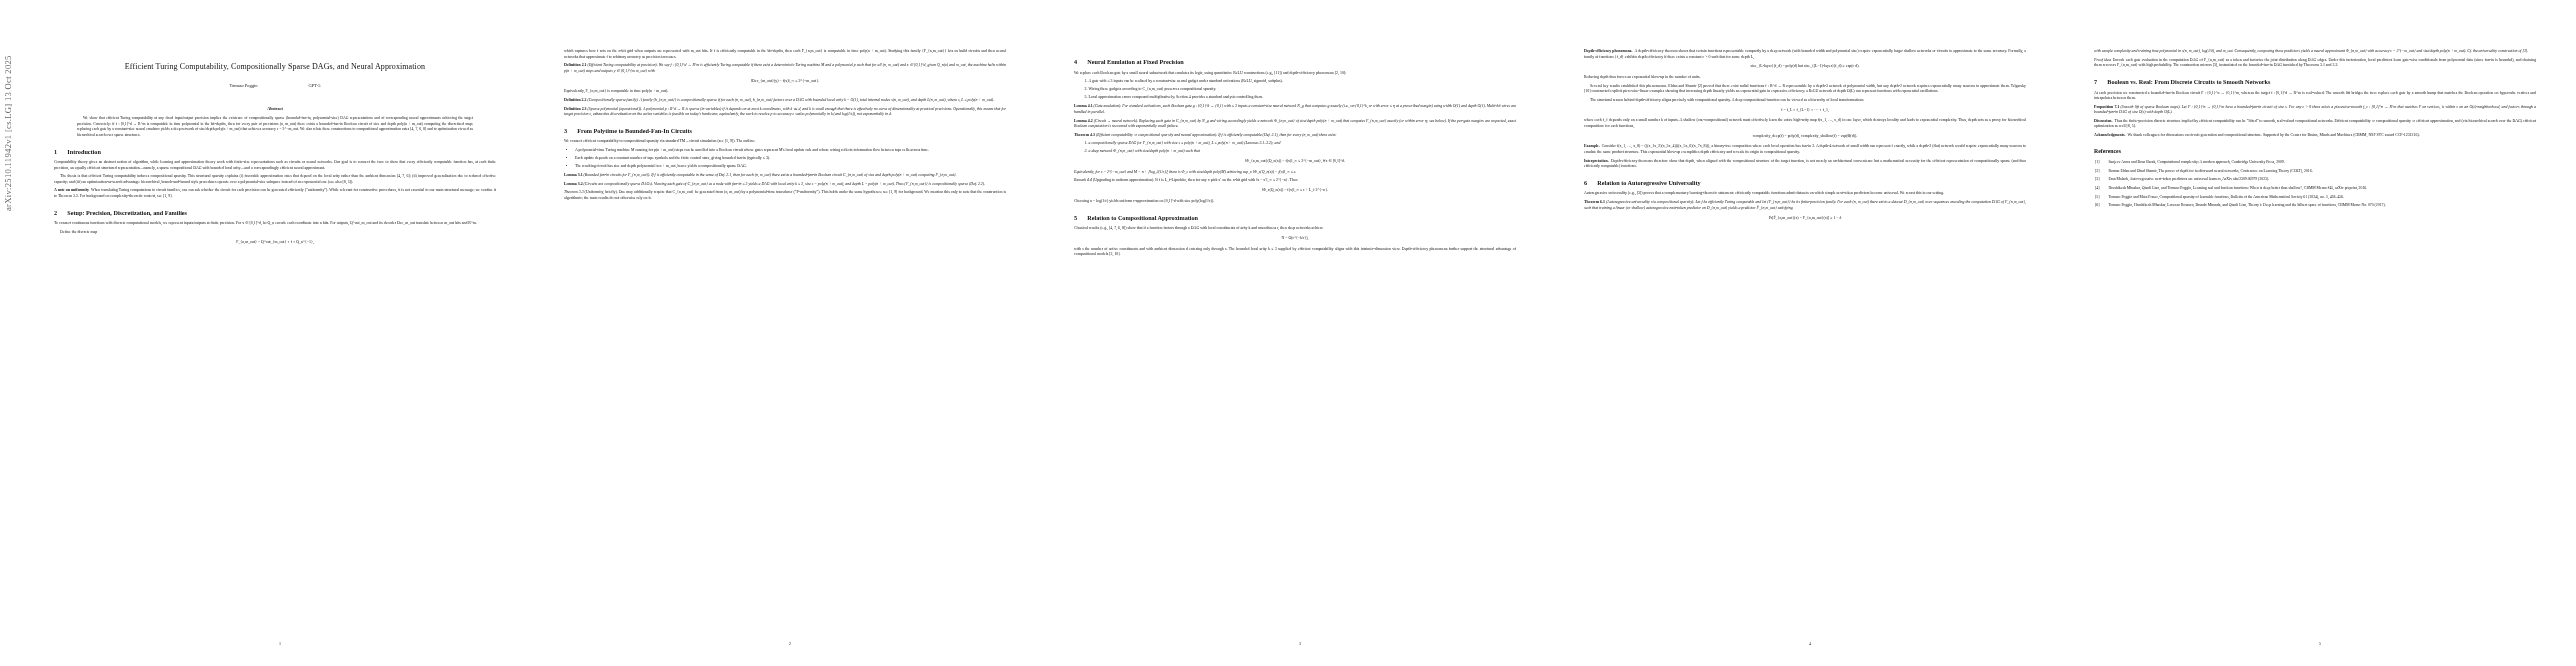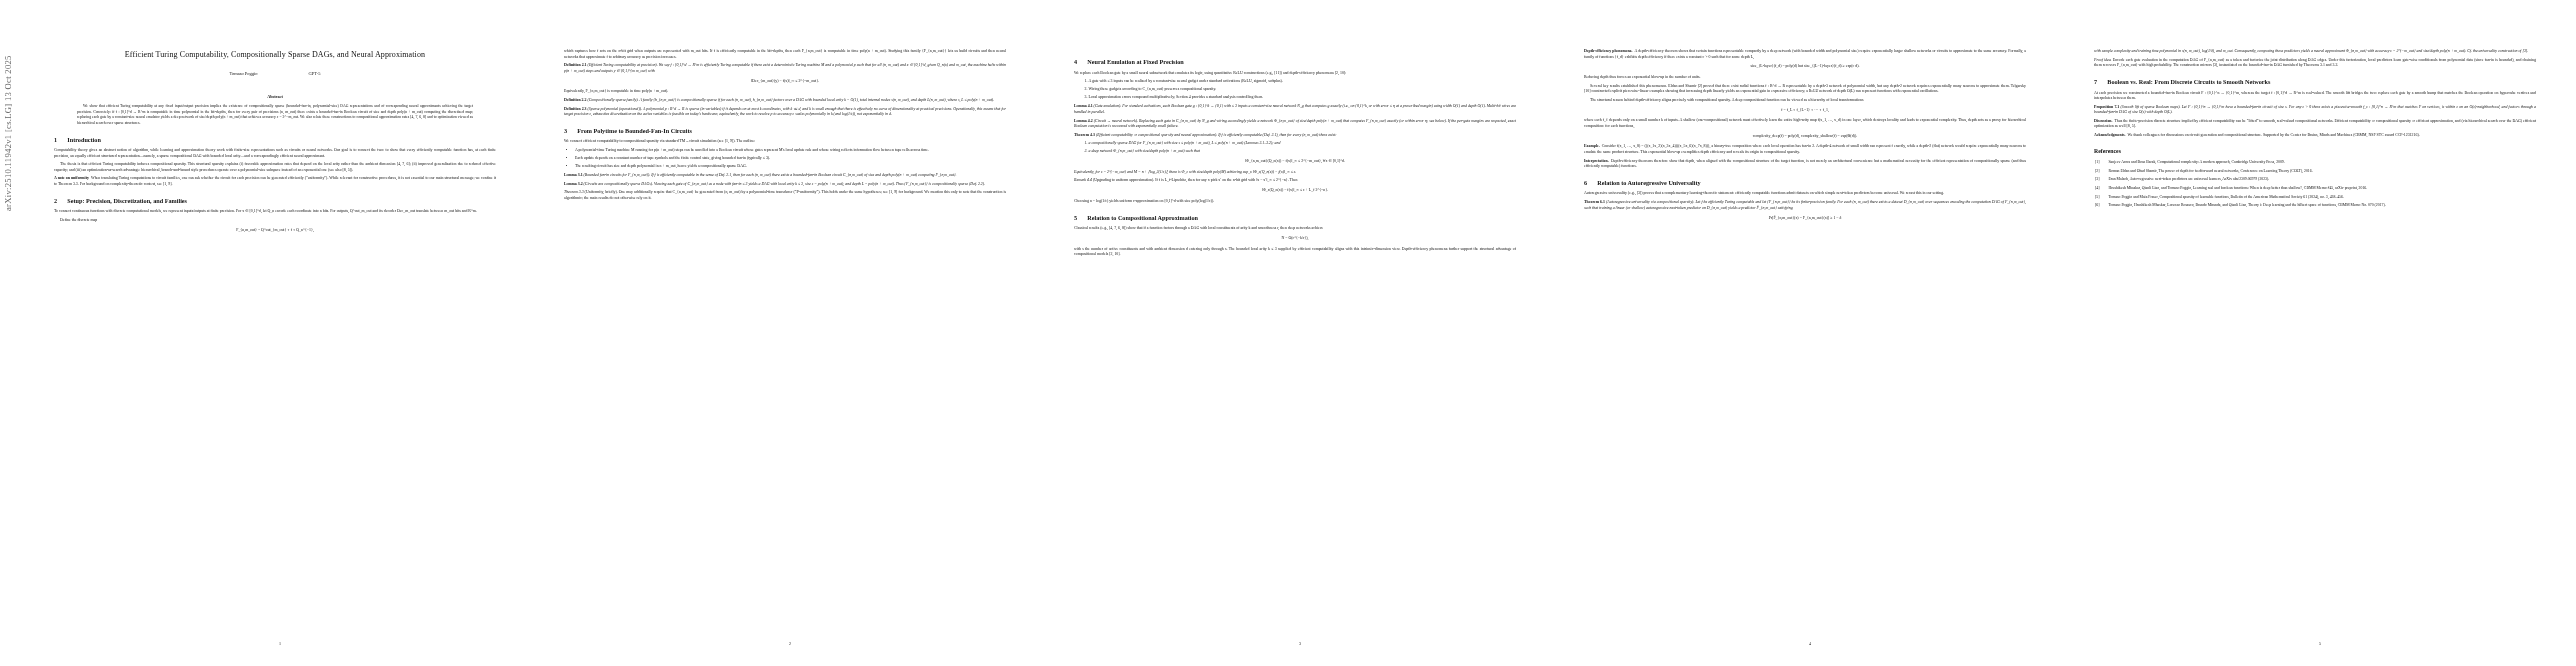--- a/index.html
+++ b/index.html
@@ -23,21 +23,21 @@
   .col{
     position:absolute;left:29px;top:49px;width:442px;height:578px;
     font-size:3.9px;line-height:1.42;color:#111;text-align:justify;
     overflow:hidden;
   }
   .pgnum{
     position:absolute;bottom:21px;left:0;width:510px;text-align:center;
     font-size:4px;color:#111;
   }
   h1.doc-title{
-    font-size:8px;font-weight:normal;text-align:center;margin:0 0 0 0;
+    font-size:8px;font-weight:normal;text-align:center;margin:12px 0 0 0;
     line-height:1.38;letter-spacing:0.1px;
   }
   .authors{
     display:flex;justify-content:center;gap:51px;margin-top:11px;
     font-size:4.5px;
   }
   .abs-head{text-align:center;font-weight:bold;font-size:4.2px;margin:16.7px 0 3.9px 0;}
   .abstract{
     margin:0 23px;font-size:3.8px;line-height:1.47;text-align:justify;
   }

